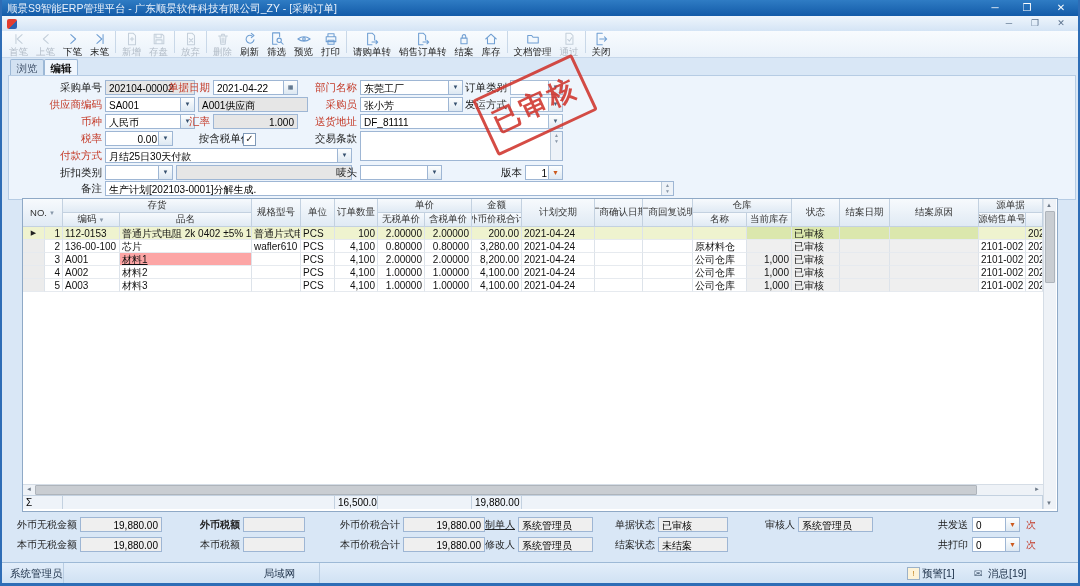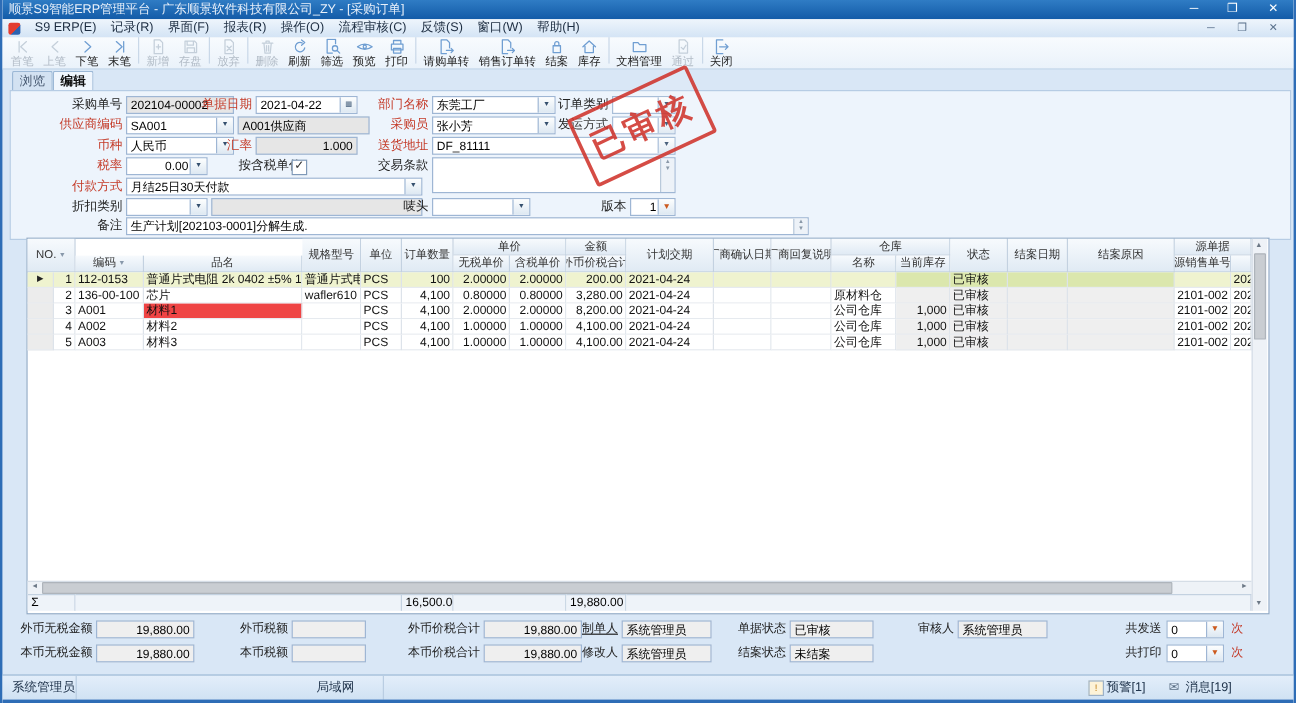--- a/index.html
+++ b/index.html
@@ -69,31 +69,20 @@
 
 <div class="abs" id="titlebar">
   <div class="t">顺景S9智能ERP管理平台 - 广东顺景软件科技有限公司_ZY - [采购订单]</div>
   <span class="winctl" style="right:72px">─</span>
   <span class="winctl" style="right:40px">❐</span>
   <span class="winctl" style="right:6px">✕</span>
 </div>
 
 <div class="abs" id="menubar">
   <span class="appicon"></span>
-  <span style="display:flex">
-      <span class="mitem">S9 ERP(E)</span>
-      <span class="mitem">记录(R)</span>
-      <span class="mitem">界面(F)</span>
-      <span class="mitem">报表(R)</span>
-      <span class="mitem">操作(O)</span>
-      <span class="mitem">流程审核(C)</span>
-      <span class="mitem">反馈(S)</span>
-      <span class="mitem">窗口(W)</span>
-      <span class="mitem">帮助(H)</span>
-    </span>
 </div>
 <span class="mdictl" style="right:62px">─</span>
 <span class="mdictl" style="right:36px">❐</span>
 <span class="mdictl" style="right:10px">✕</span>
 
 <div class="abs" id="toolbar">
     <div class="tbtn dis">
       <svg class="ticon" viewBox="0 0 16 16">
         <path d="M11.5 3 L6 8 L11.5 13 M4.5 3 V13"></path>
       </svg>
@@ -262,20 +251,21 @@
 <span class="flbl abs" style="left:430px;top:165px">版本</span>
 <div class="inp rt abs" style="left:523px;top:165px;width:38px;padding-right:15px"><span>1</span><span class="dbtn org">▼</span></div>
 
 <span class="flbl abs" style="left:10px;top:181px">备注</span>
 <div class="inp abs" style="left:103px;top:181px;width:569px"><span>生产计划[202103-0001]分解生成.</span><span class="minibar">▲<br>▼</span></div>
 
 <div class="abs" id="stamp">已审核</div>
 
 <div class="abs" id="grid">
     <div class="gh" style="left: 0px; top: 0px; width: 40px; height: 28px;">NO.<span class="funnel">▼</span></div>
+    <div class="gh" style="left: 40px; top: 0px; width: 189px; height: 14px;">存货</div>
     <div class="gh" style="left: 355px; top: 0px; width: 94px; height: 14px;">单价</div>
     <div class="gh" style="left: 449px; top: 0px; width: 50px; height: 14px;">金额</div>
     <div class="gh" style="left: 670px; top: 0px; width: 99px; height: 14px;">仓库</div>
     <div class="gh" style="left: 956px; top: 0px; width: 64px; height: 14px;">源单据</div>
     <div class="gh" style="left: 40px; top: 14px; width: 57px; height: 14px;">编码<span class="funnel">▼</span></div>
     <div class="gh" style="left: 97px; top: 14px; width: 132px; height: 14px;">品名</div>
     <div class="gh" style="left: 229px; top: 0px; width: 49px; height: 28px;">规格型号</div>
     <div class="gh" style="left: 278px; top: 0px; width: 34px; height: 28px;">单位</div>
     <div class="gh" style="left: 312px; top: 0px; width: 43px; height: 28px;">订单数量</div>
     <div class="gh" style="left: 355px; top: 14px; width: 47px; height: 14px;">无税单价</div>
@@ -327,21 +317,21 @@
     <div class="gc" style="left: 670px; top: 41px; width: 54px; height: 13px; background: rgb(255, 255, 255); text-align: left;">原材料仓</div>
     <div class="gc" style="left: 724px; top: 41px; width: 45px; height: 13px; background: rgb(239, 239, 239); text-align: right;"></div>
     <div class="gc" style="left: 769px; top: 41px; width: 48px; height: 13px; background: rgb(239, 239, 239); text-align: left;">已审核</div>
     <div class="gc" style="left: 817px; top: 41px; width: 50px; height: 13px; background: rgb(239, 239, 239); text-align: left;"></div>
     <div class="gc" style="left: 867px; top: 41px; width: 89px; height: 13px; background: rgb(239, 239, 239); text-align: left;"></div>
     <div class="gc" style="left: 956px; top: 41px; width: 47px; height: 13px; background: rgb(255, 255, 255); text-align: left;">2101-002</div>
     <div class="gc" style="left: 1003px; top: 41px; width: 17px; height: 13px; background: rgb(255, 255, 255); text-align: left;">202</div>
     <div class="gc" style="left: 0px; top: 54px; width: 22px; height: 13px; background: rgb(236, 236, 236); font-size: 7px; text-align: center; line-height: 12px; color: rgb(34, 34, 34);"></div>
     <div class="gc" style="left: 22px; top: 54px; width: 18px; height: 13px; background: rgb(255, 255, 255); text-align: right;">3</div>
     <div class="gc" style="left: 40px; top: 54px; width: 57px; height: 13px; background: rgb(255, 255, 255); text-align: left;">A001</div>
-    <div class="gc" style="left: 97px; top: 54px; width: 132px; height: 13px; background: #ef4444; text-align: left;">材料1</div>
+    <div class="gc" style="left: 97px; top: 54px; width: 132px; height: 13px; background: #fca5a5; text-align: left; text-decoration: underline;">材料1</div>
     <div class="gc" style="left: 229px; top: 54px; width: 49px; height: 13px; background: rgb(255, 255, 255); text-align: left;"></div>
     <div class="gc" style="left: 278px; top: 54px; width: 34px; height: 13px; background: rgb(255, 255, 255); text-align: left;">PCS</div>
     <div class="gc" style="left: 312px; top: 54px; width: 43px; height: 13px; background: rgb(255, 255, 255); text-align: right;">4,100</div>
     <div class="gc" style="left: 355px; top: 54px; width: 47px; height: 13px; background: rgb(255, 255, 255); text-align: right;">2.00000</div>
     <div class="gc" style="left: 402px; top: 54px; width: 47px; height: 13px; background: rgb(255, 255, 255); text-align: right;">2.00000</div>
     <div class="gc" style="left: 449px; top: 54px; width: 50px; height: 13px; background: rgb(255, 255, 255); text-align: right;">8,200.00</div>
     <div class="gc" style="left: 499px; top: 54px; width: 73px; height: 13px; background: rgb(255, 255, 255); text-align: left;">2021-04-24</div>
     <div class="gc" style="left: 572px; top: 54px; width: 48px; height: 13px; background: rgb(255, 255, 255); text-align: left;"></div>
     <div class="gc" style="left: 620px; top: 54px; width: 50px; height: 13px; background: rgb(255, 255, 255); text-align: left;"></div>
     <div class="gc" style="left: 670px; top: 54px; width: 54px; height: 13px; background: rgb(255, 255, 255); text-align: left;">公司仓库</div>
@@ -403,21 +393,21 @@
     <div class="sum" style="left: 499px; top: 296px; width: 521px; height: 14px;"></div>
     <div class="sbtrack" style="left: 1020px; top: 0px; width: 12px; height: 310px; background: rgb(238, 242, 247); border-left: 1px solid rgb(213, 221, 230);"></div>
     <div class="sbarrow" style="left: 1021px; top: 1px; width: 10px; height: 10px; line-height: 10px;">▲</div>
     <div class="sbthumb" style="left: 1022px; top: 12px; width: 8px; height: 70px;"></div>
     <div class="sbarrow" style="left: 1021px; top: 299px; width: 10px; height: 10px; line-height: 10px;">▼</div>
   </div>
 
 <div id="footer">
     <span class="flbl2 abs" style="left: -15px; top: 517px; width: 90px;">外币无税金额</span>
     <div class="fbox abs" style="left: 78px; top: 517px; width: 82px; text-align: right;">19,880.00</div>
-    <span class="flbl2 abs" style="left: 148px; top: 517px; width: 90px;">外币税额</span>
+    <span class="flbl2 abs" style="left: 148px; top: 517px; width: 90px; font-weight: bold;">外币税额</span>
     <div class="fbox abs" style="left: 241px; top: 517px; width: 62px; text-align: right;"></div>
     <span class="flbl2 abs" style="left: 308px; top: 517px; width: 90px;">外币价税合计</span>
     <div class="fbox abs" style="left: 401px; top: 517px; width: 82px; text-align: right;">19,880.00</div>
     <span class="flbl2 abs" style="left: 423px; top: 517px; width: 90px; text-decoration: underline;">制单人</span>
     <div class="fbox abs" style="left: 516px; top: 517px; width: 75px;">系统管理员</div>
     <span class="flbl2 abs" style="left: 563px; top: 517px; width: 90px;">单据状态</span>
     <div class="fbox abs" style="left: 656px; top: 517px; width: 70px;">已审核</div>
     <span class="flbl2 abs" style="left: 703px; top: 517px; width: 90px;">审核人</span>
     <div class="fbox abs" style="left: 796px; top: 517px; width: 75px;">系统管理员</div>
     <span class="flbl2 abs" style="left: 878px; top: 517px; width: 88px;">共发送</span>

